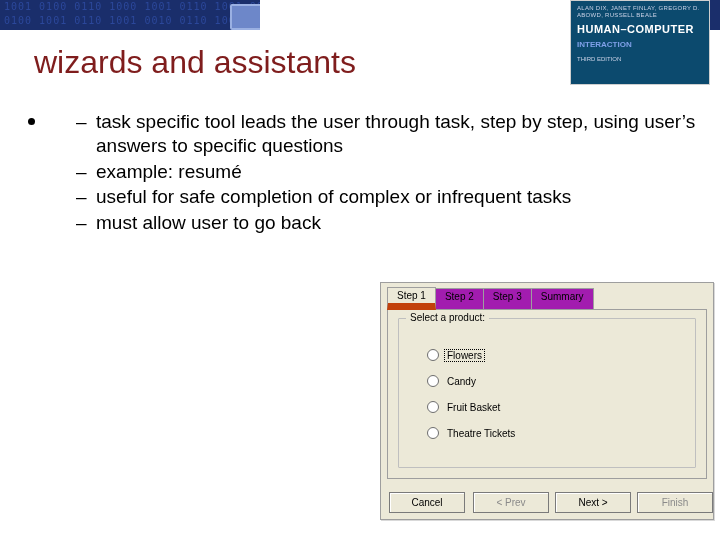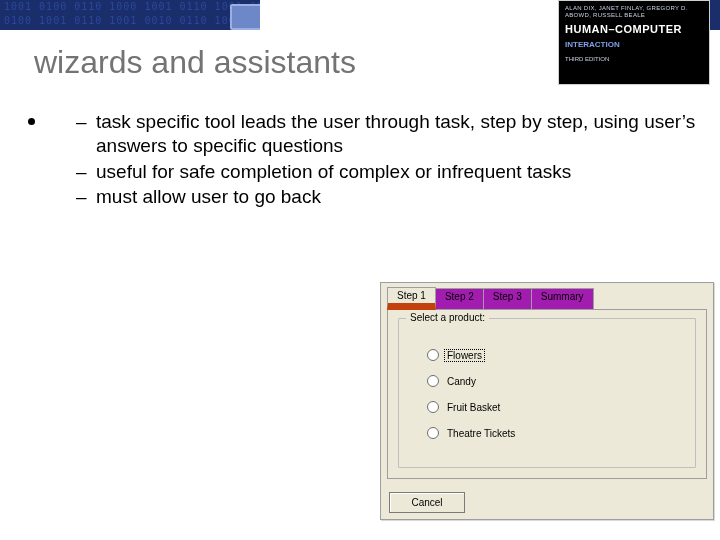--- a/index.html
+++ b/index.html
@@ -48,23 +48,23 @@
     position: absolute;
     right: 150px;
     top: 0;
     width: 310px;
     height: 30px;
     background: #ffffff;
   }
   .book-cover {
     position: absolute;
     top: 0; right: 10px;
-    width: 152px;
+    width: 140px;
     height: 85px;
-    background: #000000;
+    background: #0c4a6e;
     border: 1px solid #cfcfcf;
     color: #fff;
     font-size: 7px;
     padding: 4px 6px;
     box-sizing: border-box;
     line-height: 1.2;
   }
   .book-cover .authors {
     color: #c9d1e6;
     font-size: 6px;
@@ -87,21 +87,21 @@
     margin-top: 6px;
     font-size: 6px;
     color: #c9d1e6;
   }
   .slide-title {
     position: absolute;
     left: 34px;
     top: 44px;
     font-size: 32px;
     font-family: Verdana, sans-serif;
-    color: #737373;
+    color: #7f1d1d;
   }
   .content {
     position: absolute;
     left: 20px;
     top: 104px;
     width: 680px;
   }
   ul.level1 {
     list-style: disc;
     margin: 0;
@@ -289,20 +289,21 @@
     <div class="edition">THIRD EDITION</div>
   </div>
 
   <div class="slide-title">wizards and assistants</div>
 
   <div class="content">
     <ul class="level1">
       <li>
         <ul class="level2">
           <li>task specific tool leads the user through task, step by step, using user’s answers to specific questions</li>
+          <li>example: resumé</li>
           <li>useful for safe completion of complex or infrequent tasks</li>
           <li>must allow user to go back</li>
         </ul>
       </li>
     </ul>
   </div>
 
   <div class="wizard">
 
     <div class="tabs">
@@ -333,16 +334,21 @@
           </div>
         </div>
       </div>
       <div class="group-legend">Select a product:</div>
     </div>
 
     <div class="buttons">
       <div class="btn-group">
         <div class="btn">Cancel</div>
       </div>
+      <div class="btn-group">
+        <div class="btn disabled">&lt; Prev</div>
+        <div class="btn">Next &gt;</div>
+        <div class="btn disabled">Finish</div>
+      </div>
     </div>
   </div>
 
 </div>
 
 </body></html>

